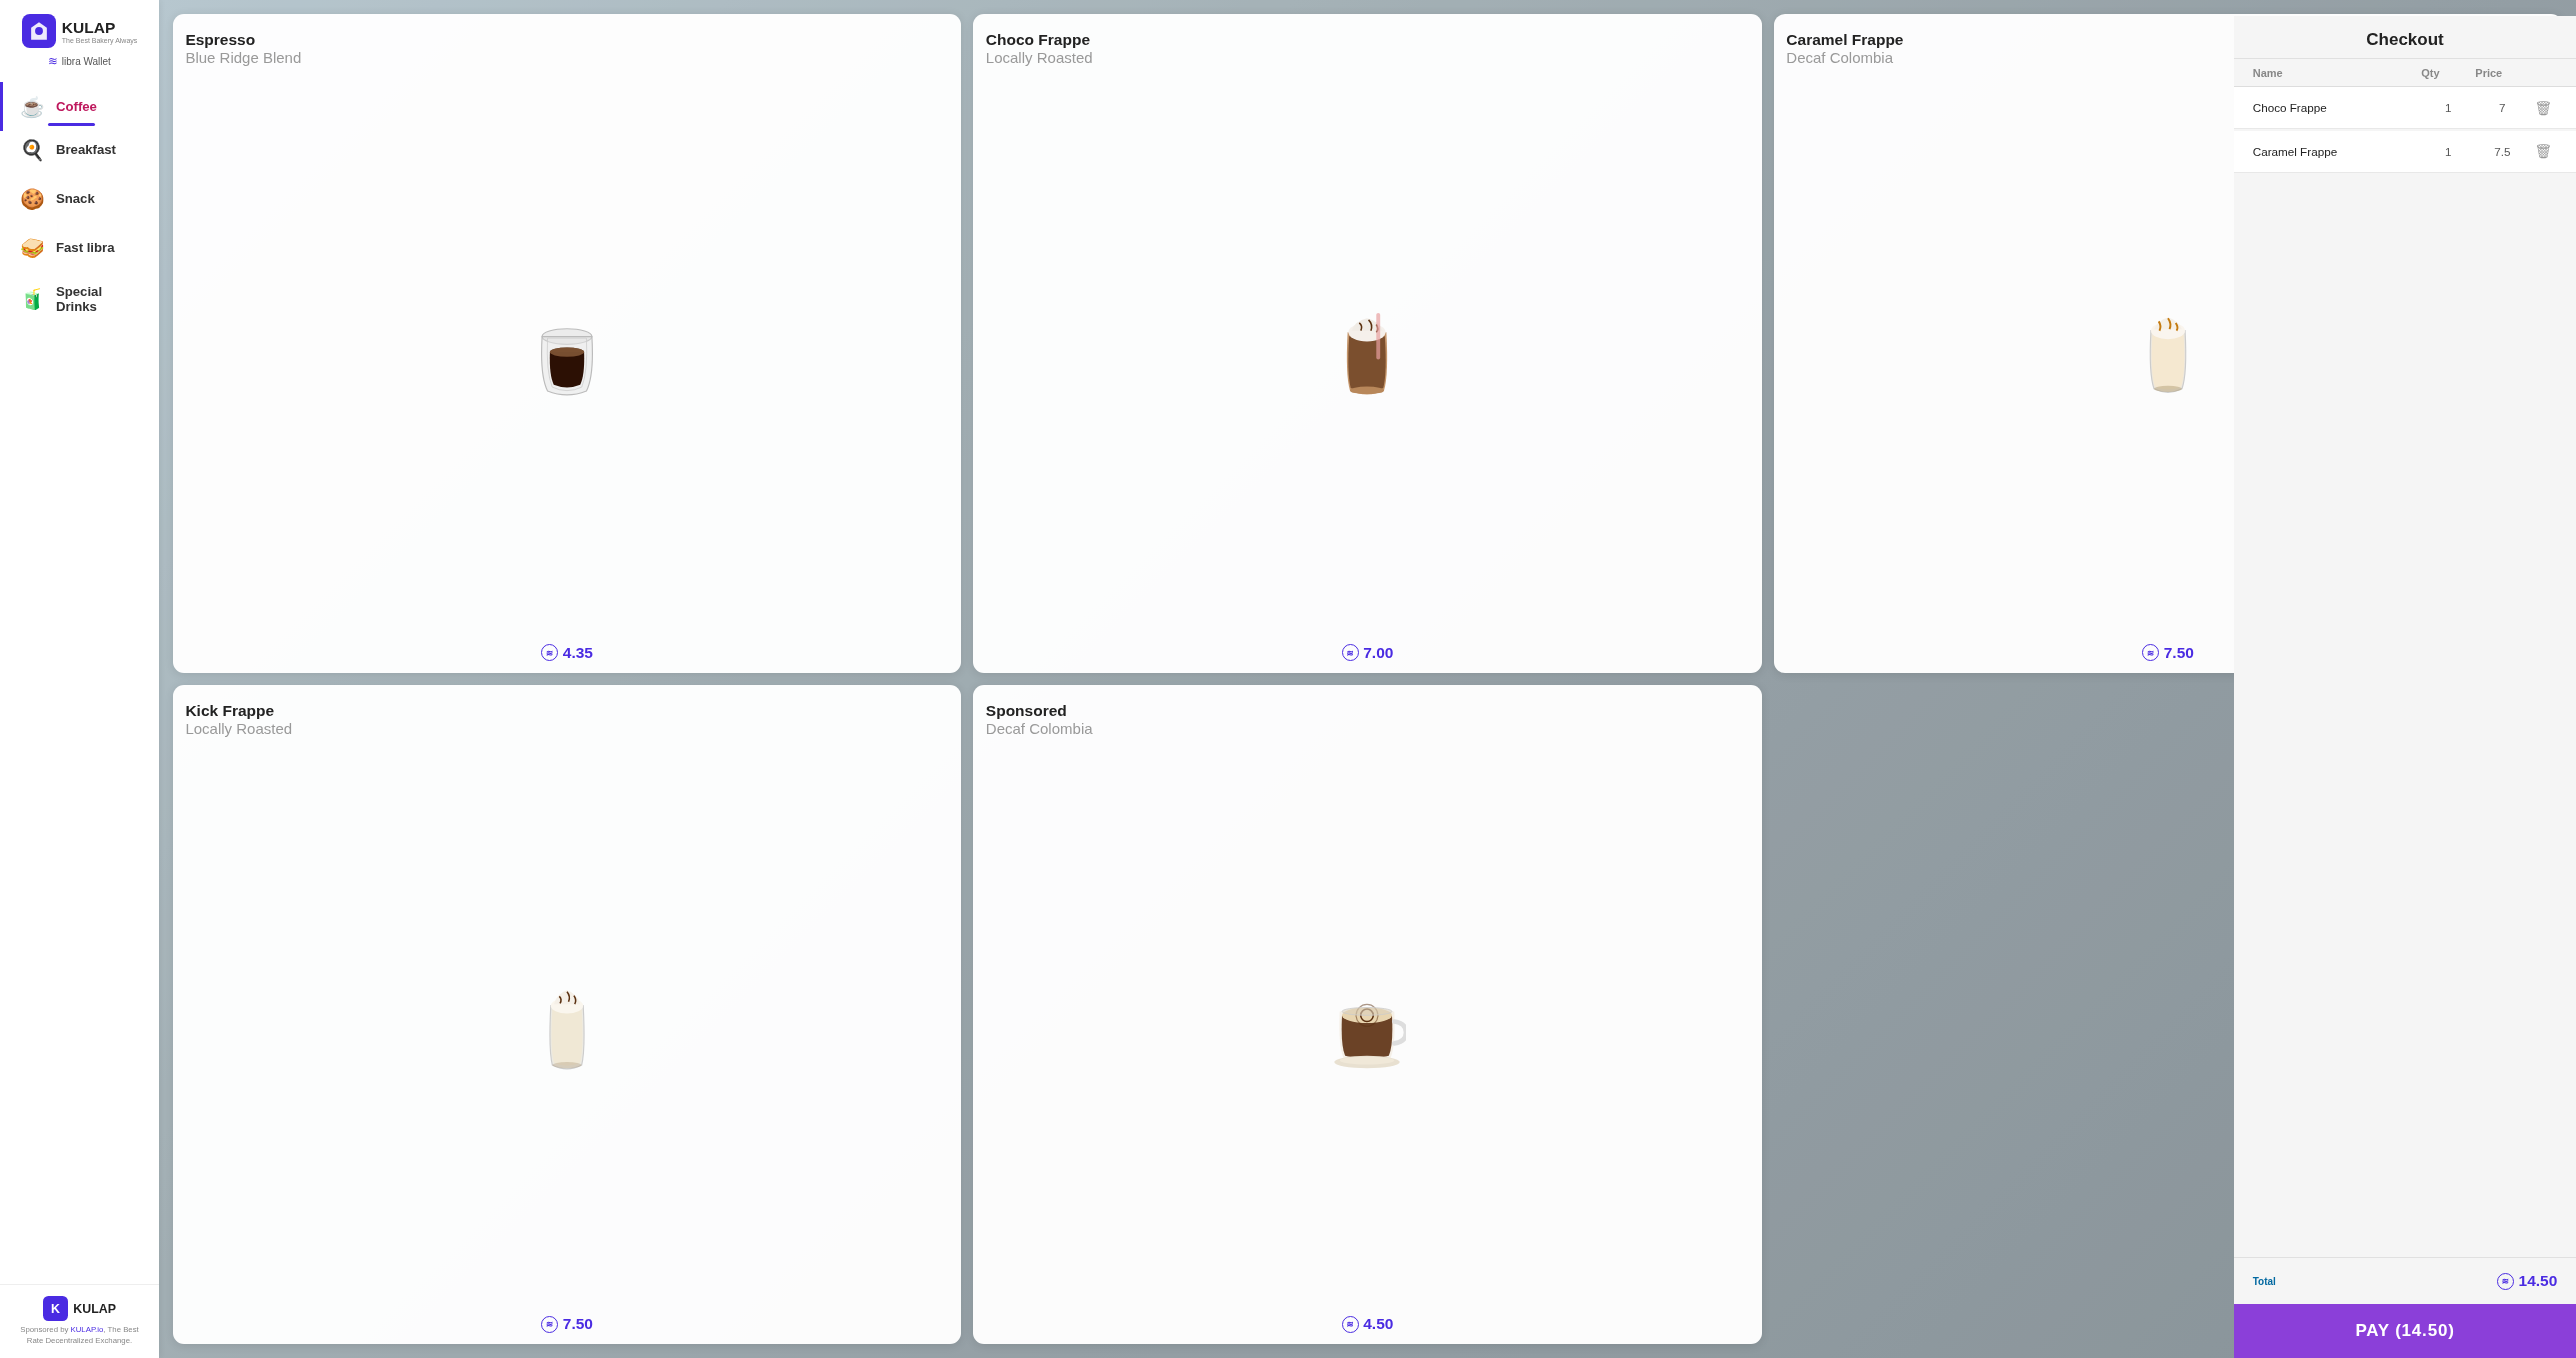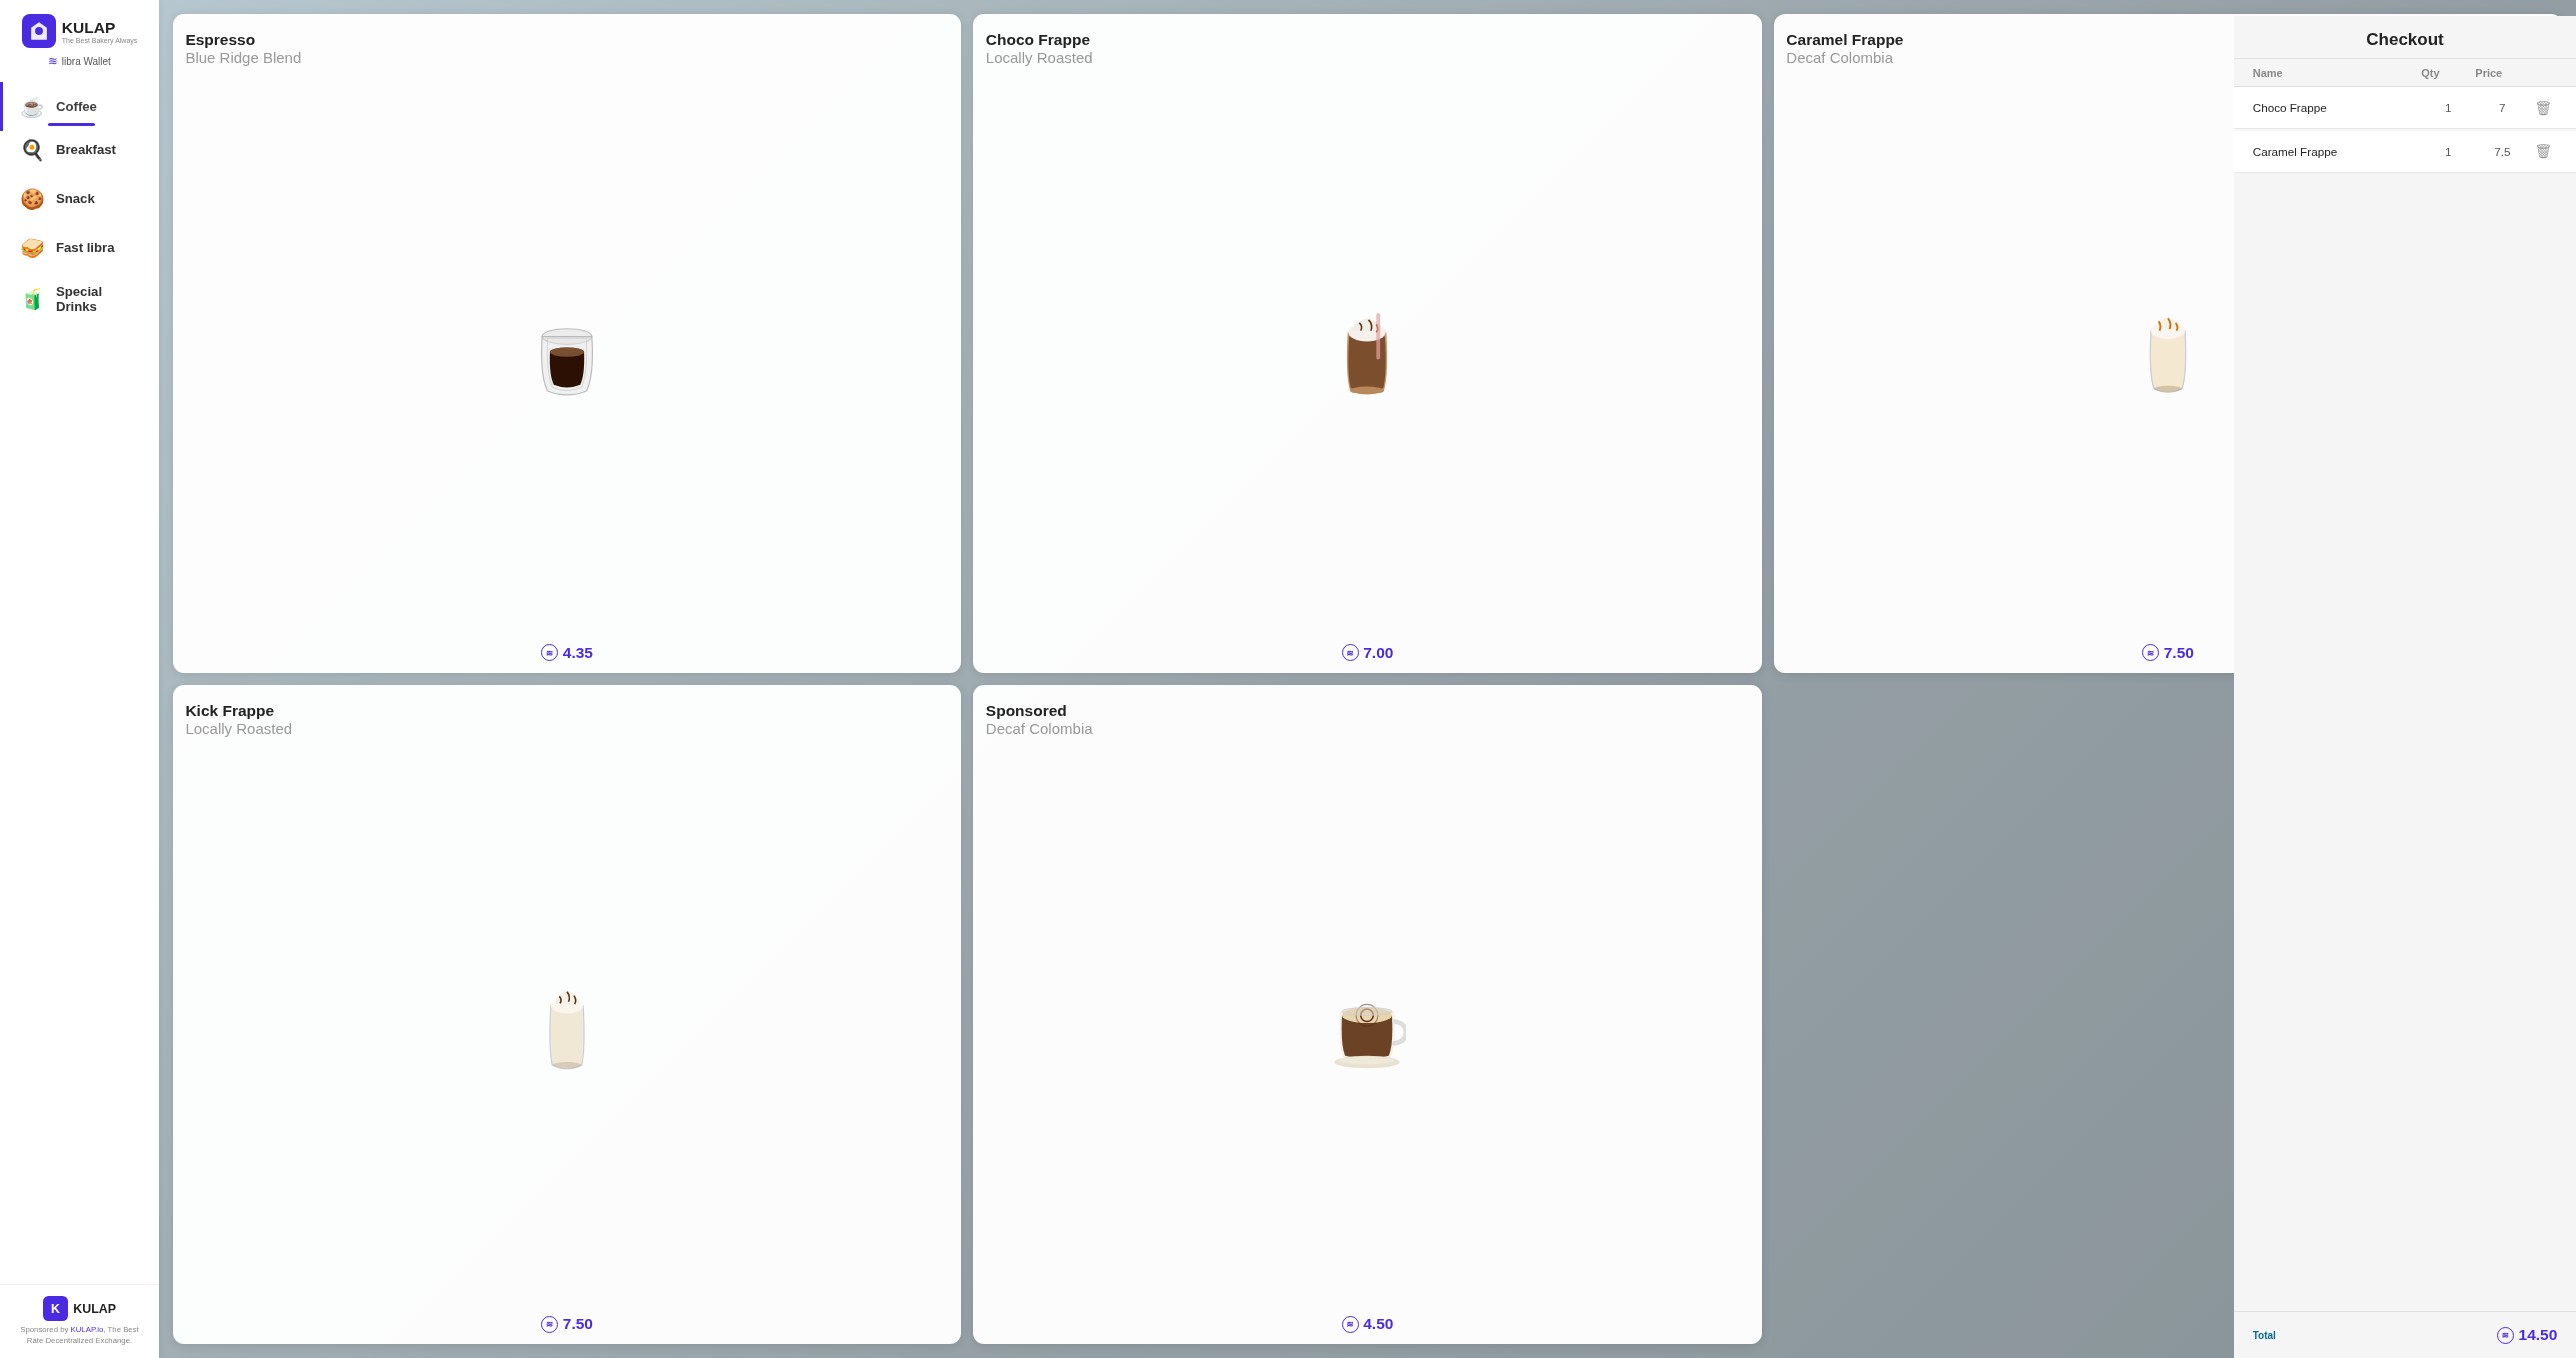--- a/index.html
+++ b/index.html
@@ -47,21 +47,21 @@
       font-size: 13.2px; font-weight: 600; color: #333;
       border-left: 3.1px solid transparent;
       transition: background 0.15s;
     }
     .sidebar-item.active {
       color: #222;
       border-left: 3.1px solid #4a2be2;
     }
     .sidebar-item .item-icon { font-size: 20px; }
     .sidebar-item .item-label { font-size: 13.2px; }
-    .sidebar-item.active .item-label { color: #404040; font-weight: 700; }
+    .sidebar-item.active .item-label { color: #be185d; font-weight: 700; }
     .active-underline {
       display: block;
       height: 2.3px;
       background: #4a2be2;
       width: 47px;
       margin-left: 48px;
       margin-top: -7.8px;
       border-radius: 1.6px;
     }
 
@@ -444,16 +444,17 @@
     <div class="checkout-empty"></div>
 
     <div class="checkout-total">
       <span class="total-label">Total</span>
       <div class="total-amount">
         <div class="libra-circle">≋</div>
         <span>14.50</span>
       </div>
     </div>
 
+    <button class="pay-button">PAY (14.50)</button>
   </div>
 
 </div>
 
 
 </body></html>

